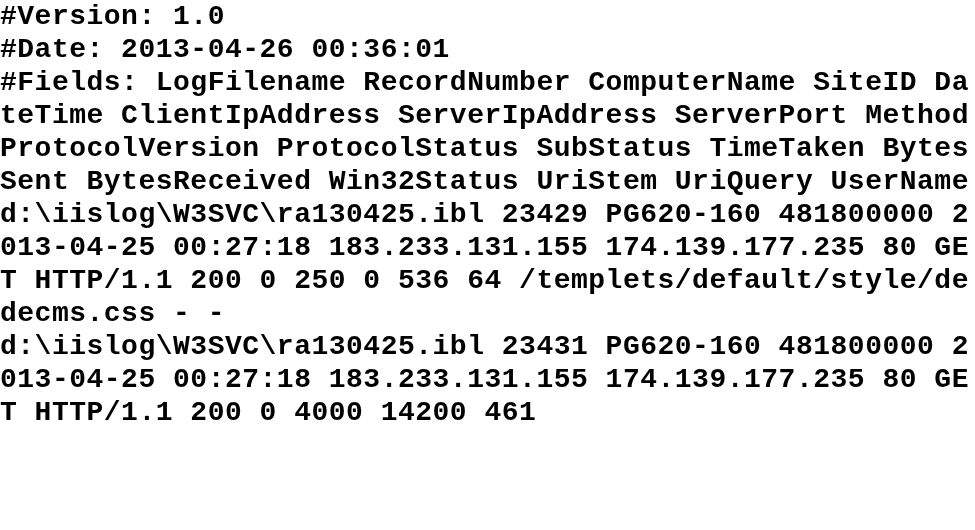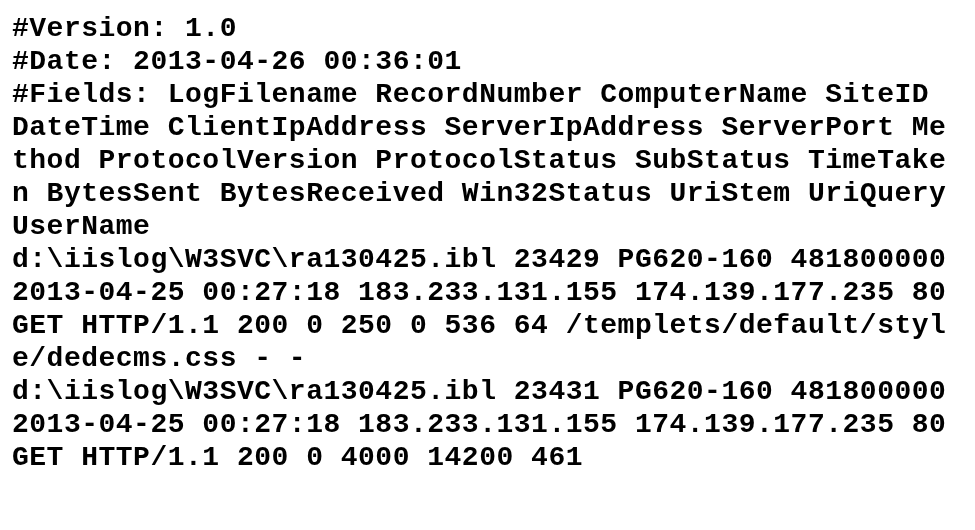--- a/index.html
+++ b/index.html
@@ -5,21 +5,21 @@
     html, body {
       margin: 0;
       padding: 0;
       width: 975px;
       height: 530px;
       overflow: hidden;
       background: #ffffff;
     }
     pre.log {
       margin: 0;
-      padding: 12px;
+      padding: 0;
       font-family: "Courier New", Courier, monospace;
       font-weight: 900;
       font-size: 28px;
       line-height: 1.18;
       letter-spacing: 0.5px;
       color: #000000;
       white-space: pre-wrap;
       word-break: break-all;
     }
     

